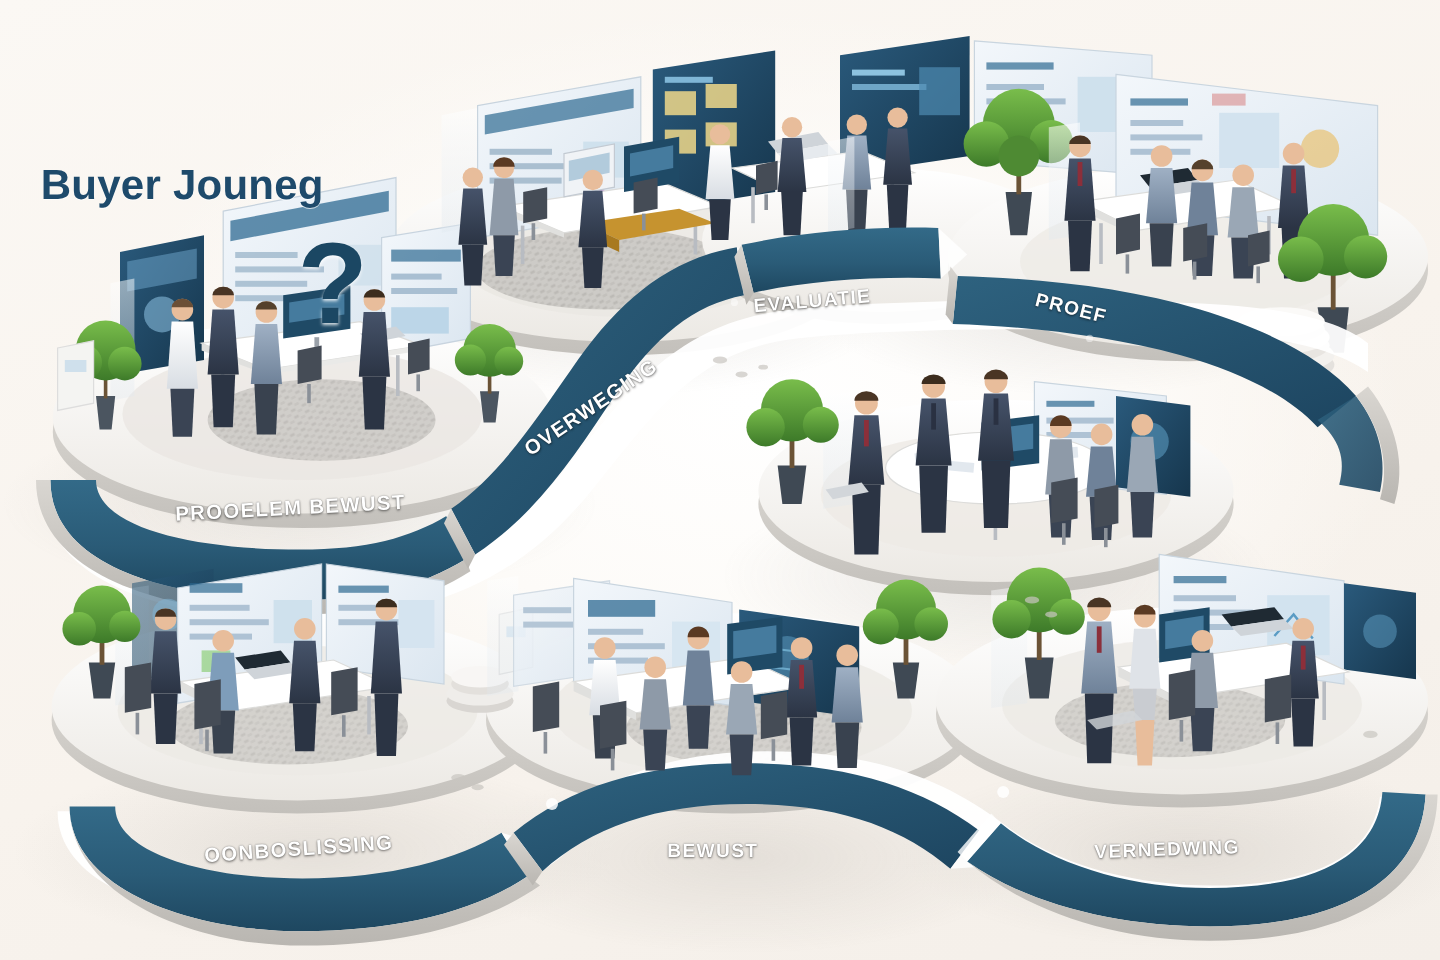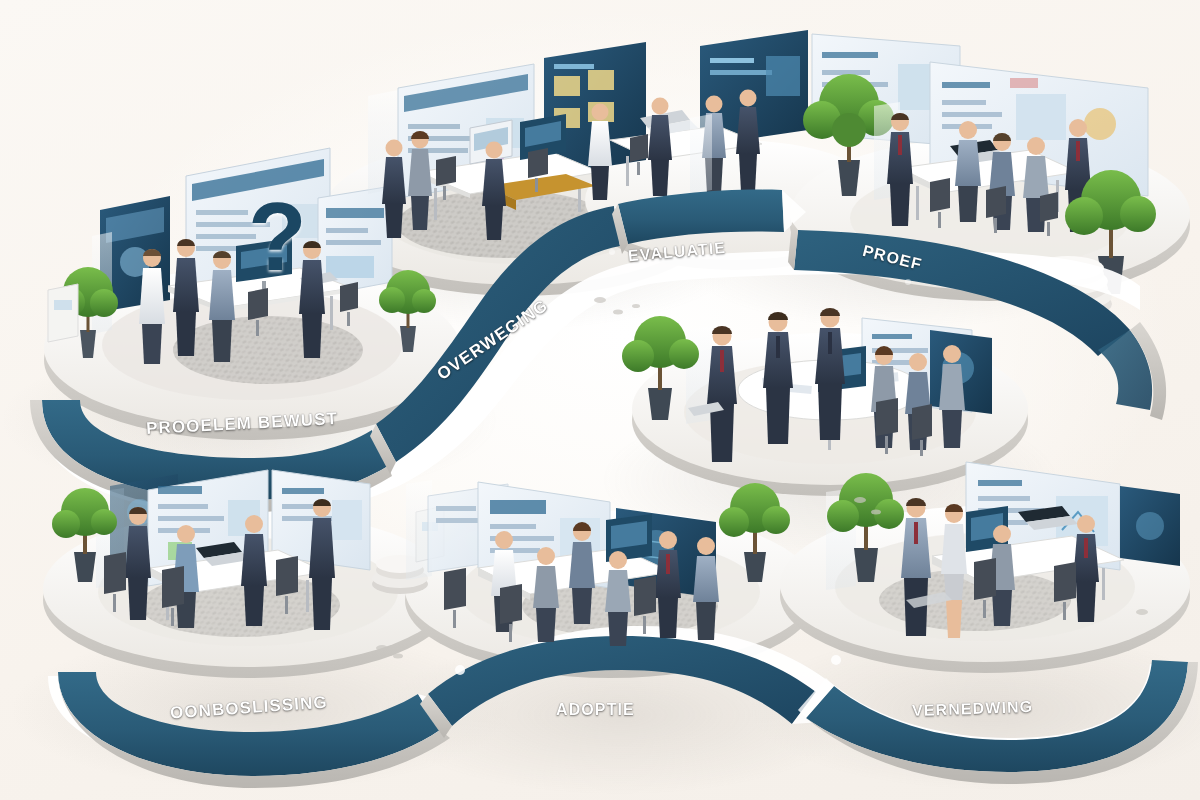--- a/index.html
+++ b/index.html
@@ -906,23 +906,24 @@
       <ellipse cx="876" cy="512" rx="5" ry="2.5" fill="#c9c6c1"></ellipse>
       <ellipse cx="382" cy="648" rx="6" ry="3" fill="#c9c6c1"></ellipse>
       <ellipse cx="398" cy="656" rx="5" ry="2.5" fill="#c9c6c1"></ellipse>
       <ellipse cx="1142" cy="612" rx="6" ry="3" fill="#c9c6c1"></ellipse>
     </g>
   </svg>
 
   <div class="qmark">?</div>
 
   <div class="title">
+    <span class="l2">Buyer Jouneg</span>
   </div>
 
   <div class="stage-label" id="lbl-0">PROOELEM BEWUST</div>
   <div class="stage-label" id="lbl-1">OVERWEGING</div>
   <div class="stage-label" id="lbl-2">EVALUATIE</div>
   <div class="stage-label" id="lbl-3">PROEF</div>
   <div class="stage-label" id="lbl-4">OONBOSLISSING</div>
-  <div class="stage-label" id="lbl-5">ADOPTIE</div>
+  <div class="stage-label" id="lbl-5">BEWUST</div>
   <div class="stage-label" id="lbl-6">VERNEDWING</div>
 
 </div>
 
 </body></html>

